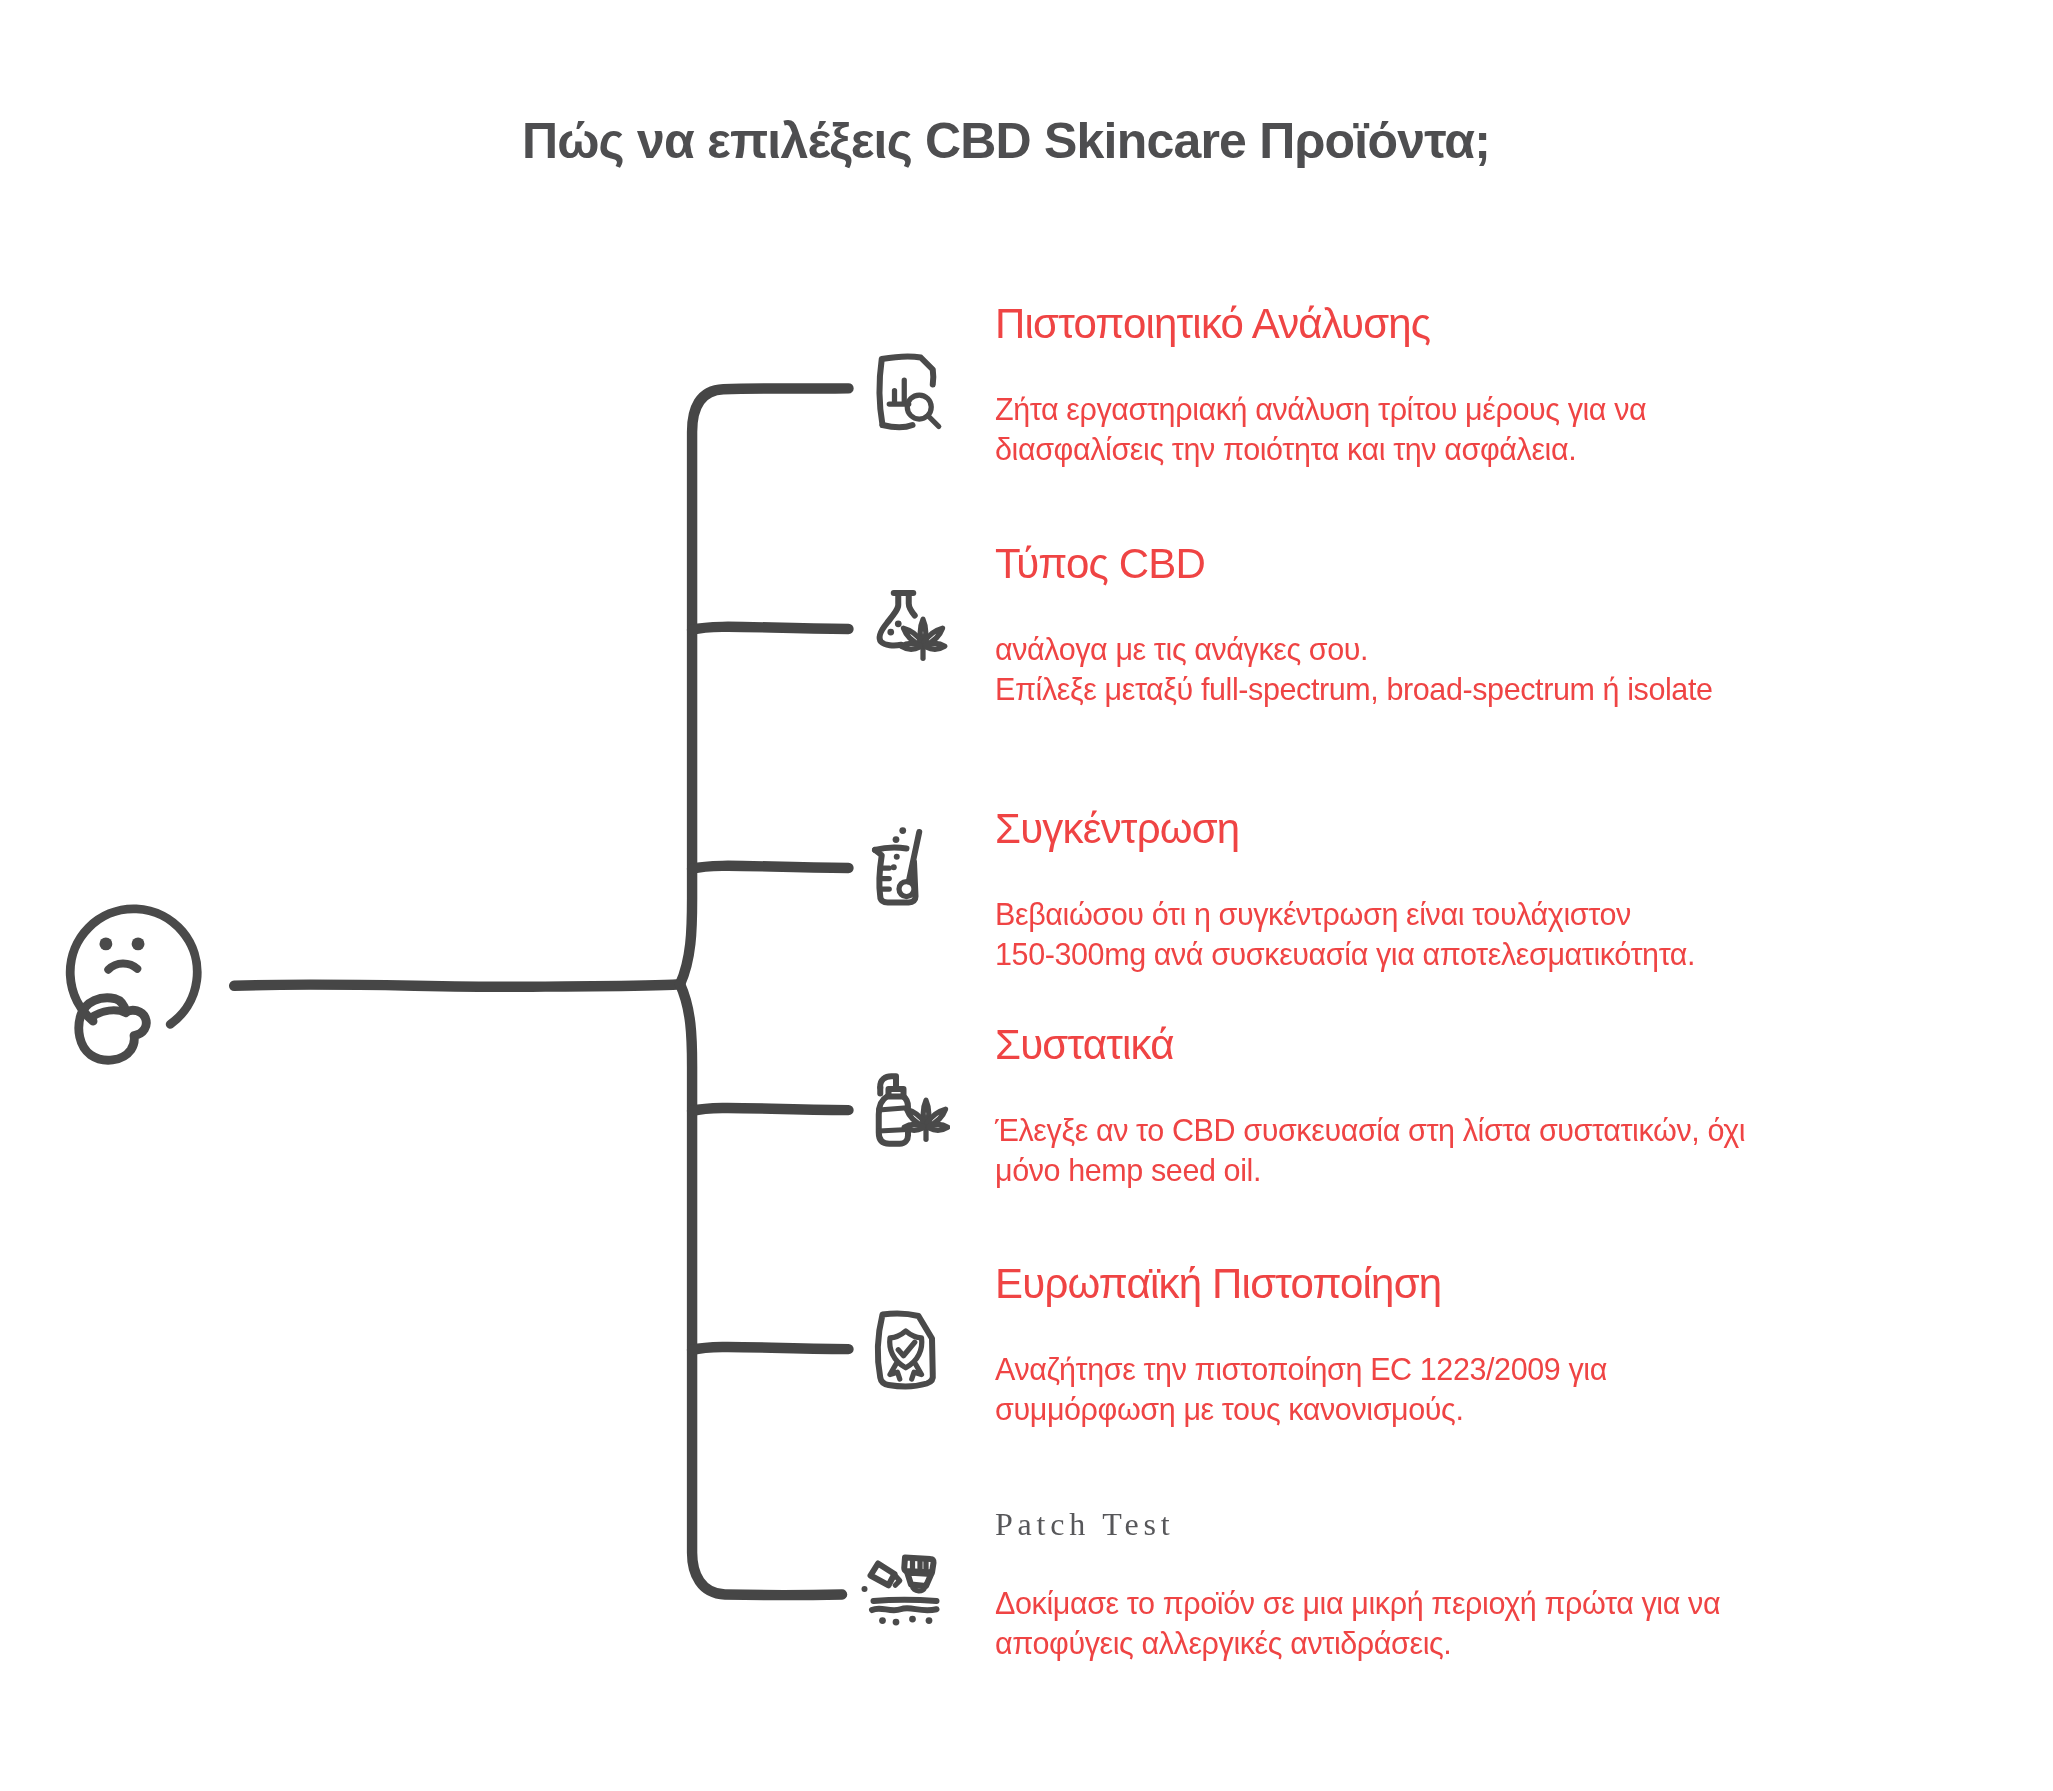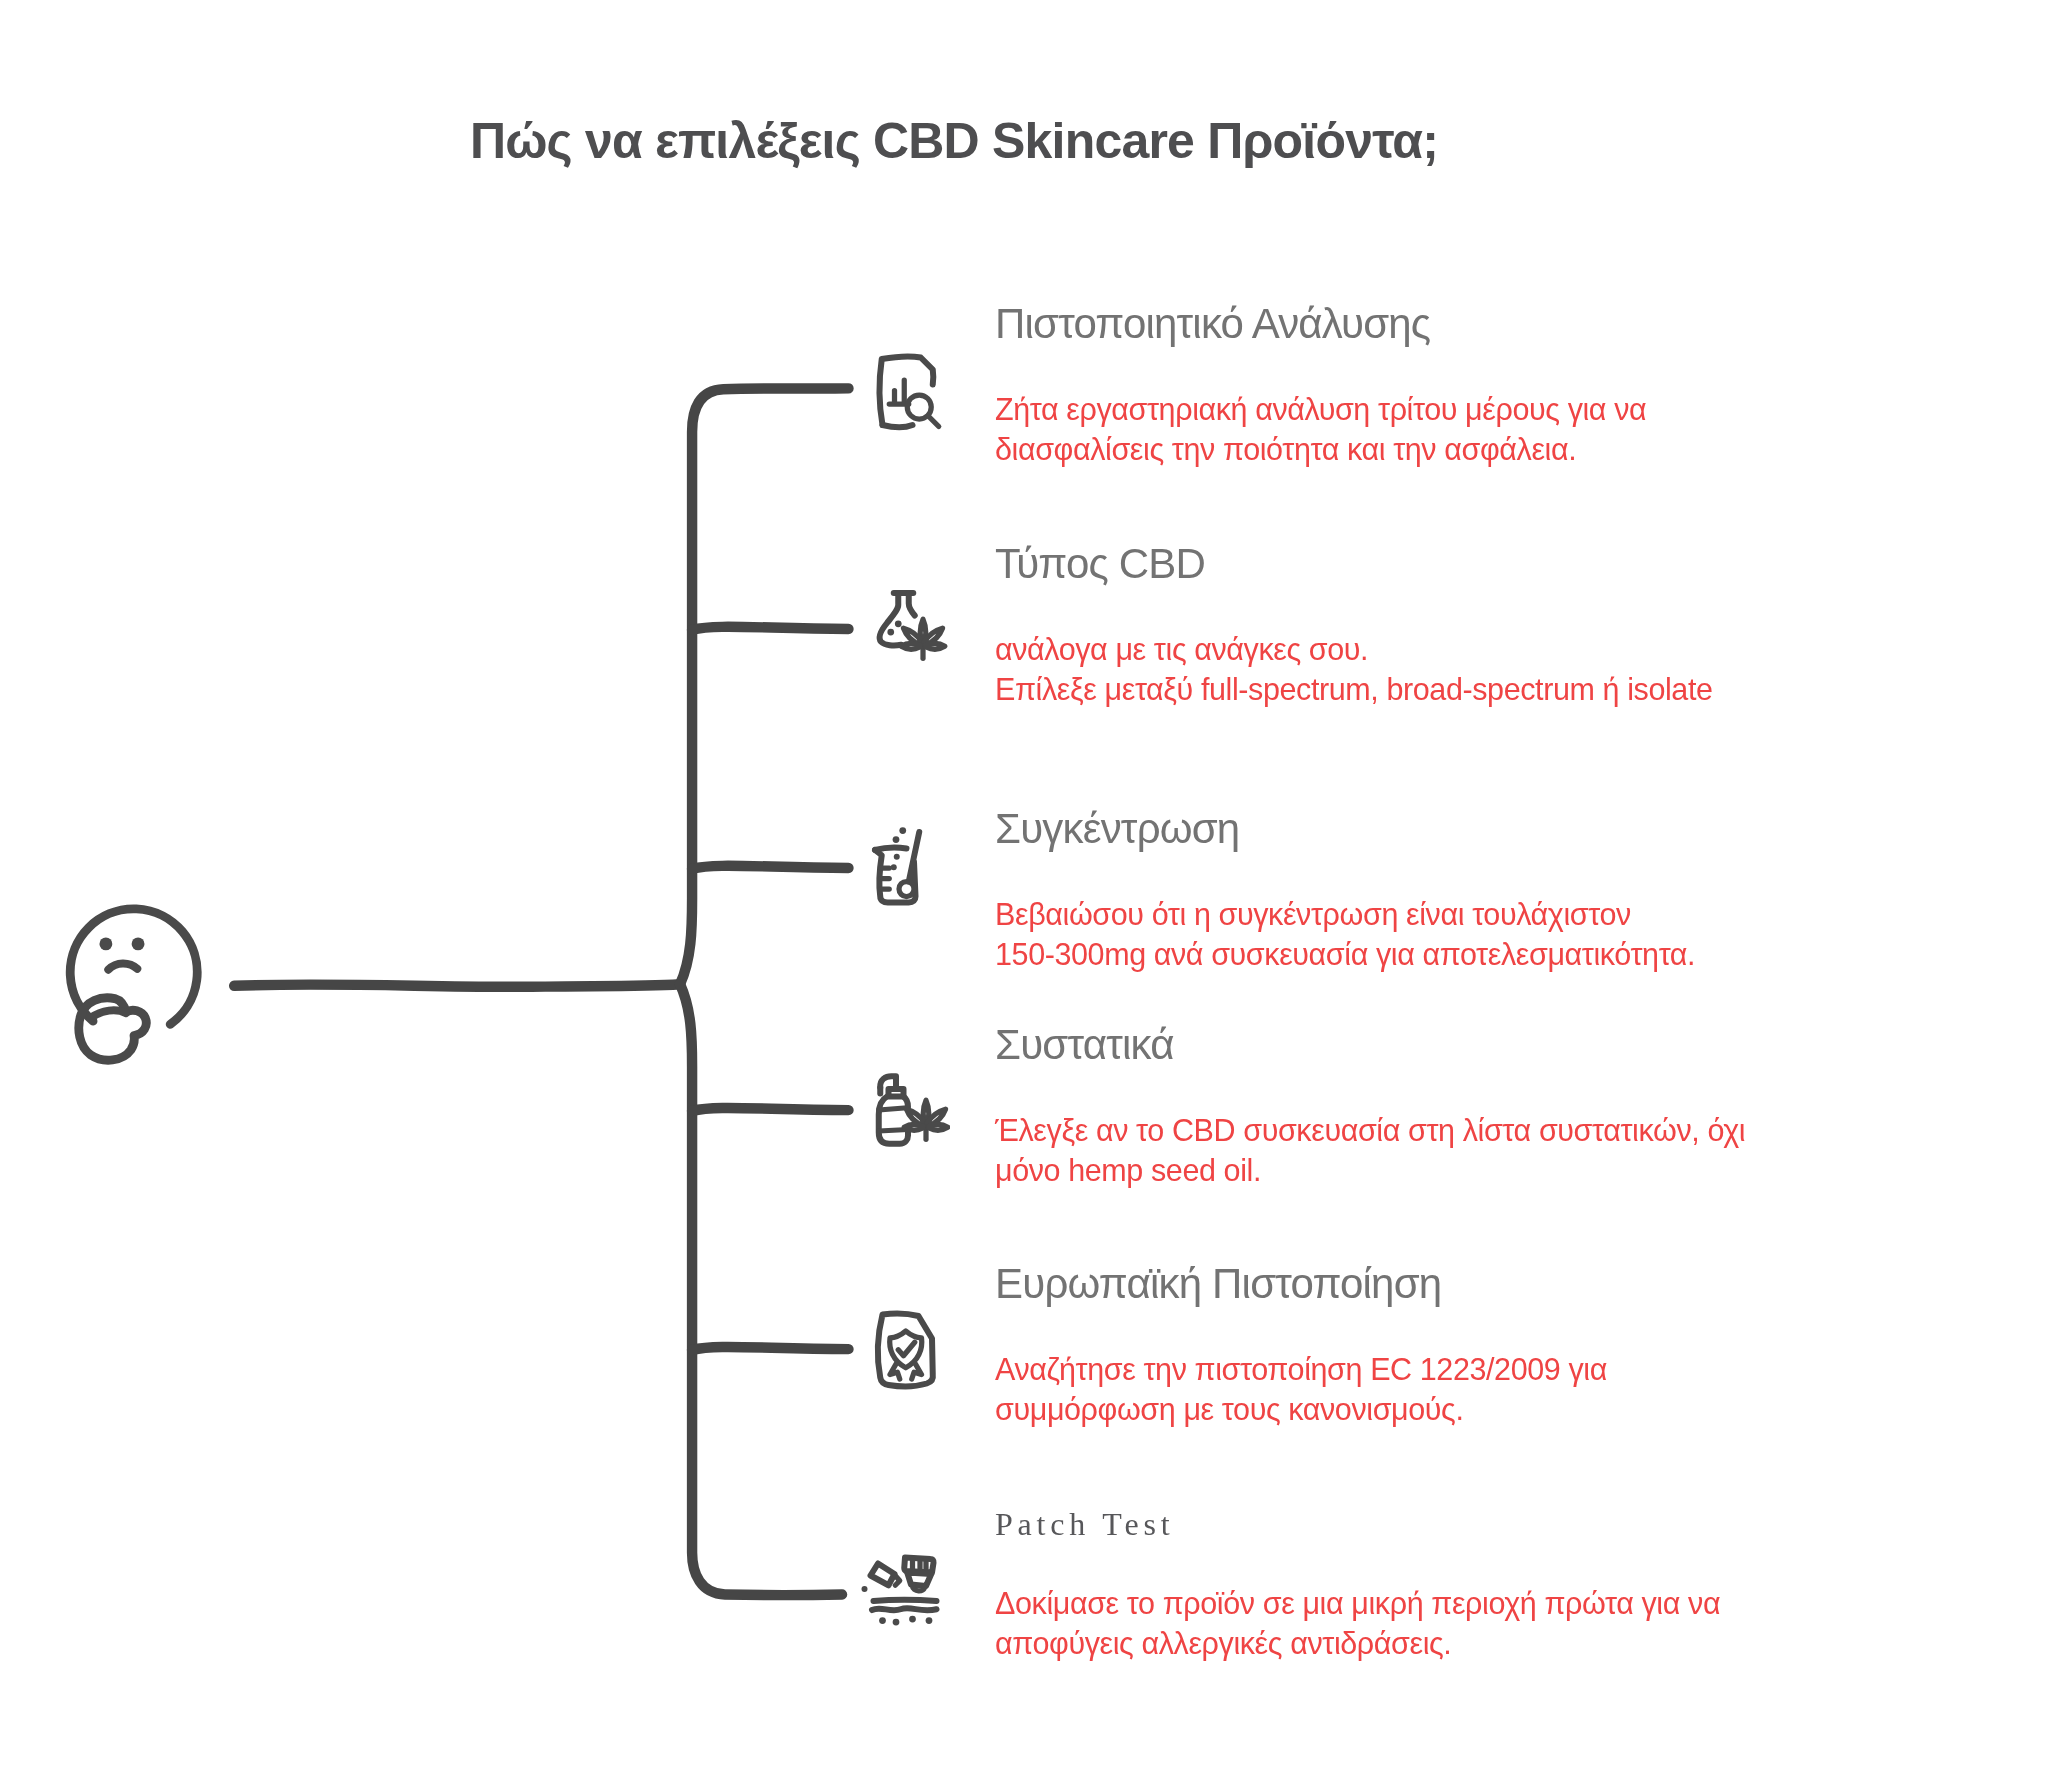--- a/index.html
+++ b/index.html
@@ -1,28 +1,28 @@
 <!DOCTYPE html>
 <html style="font-size:13px"><head>
 <meta charset="utf-8">
 <style>
   html,body{margin:0;padding:0;background:#ffffff;}
   #canvas{
     position:relative;width:2053px;height:1792px;background:#ffffff;overflow:hidden;
     font-family:"Liberation Sans", sans-serif;color:#48484b;
   }
   .page-title{
-    position:absolute;left:954px;top:112px;transform:translateX(-50%);
+    position:absolute;left:1006px;top:112px;transform:translateX(-50%);
     white-space:nowrap;font-size:50px;font-weight:700;color:#4e4e50;letter-spacing:-0.8px;
   }
   .lines-svg,.face-svg{position:absolute;}
   .item{position:absolute;left:995px;width:1035px;}
   .item h2{
     margin:0 0 40px 0;font-size:42px;line-height:1.2;font-weight:400;
-    color:#737373;letter-spacing:-0.8px;
+    color:#ef4444;letter-spacing:-0.8px;
   }
   .item h2.script{
     font-family:cursive;font-size:32px;letter-spacing:4.8px;color:#57575a;font-weight:400;
   }
   .item .desc{font-size:30.5px;line-height:40px;color:#ef4444;letter-spacing:-0.4px;}
   .item .desc span{display:block;}
   .icon-box{position:absolute;left:860px;width:90px;height:90px;}
   .icon-box svg{width:100%;height:100%;}
   .stroke{fill:none;stroke:#4a4a4a;stroke-width:8;stroke-linecap:round;stroke-linejoin:round;}
   .stroke-thin{fill:none;stroke:#4a4a4a;stroke-width:7;stroke-linecap:round;stroke-linejoin:round;}

